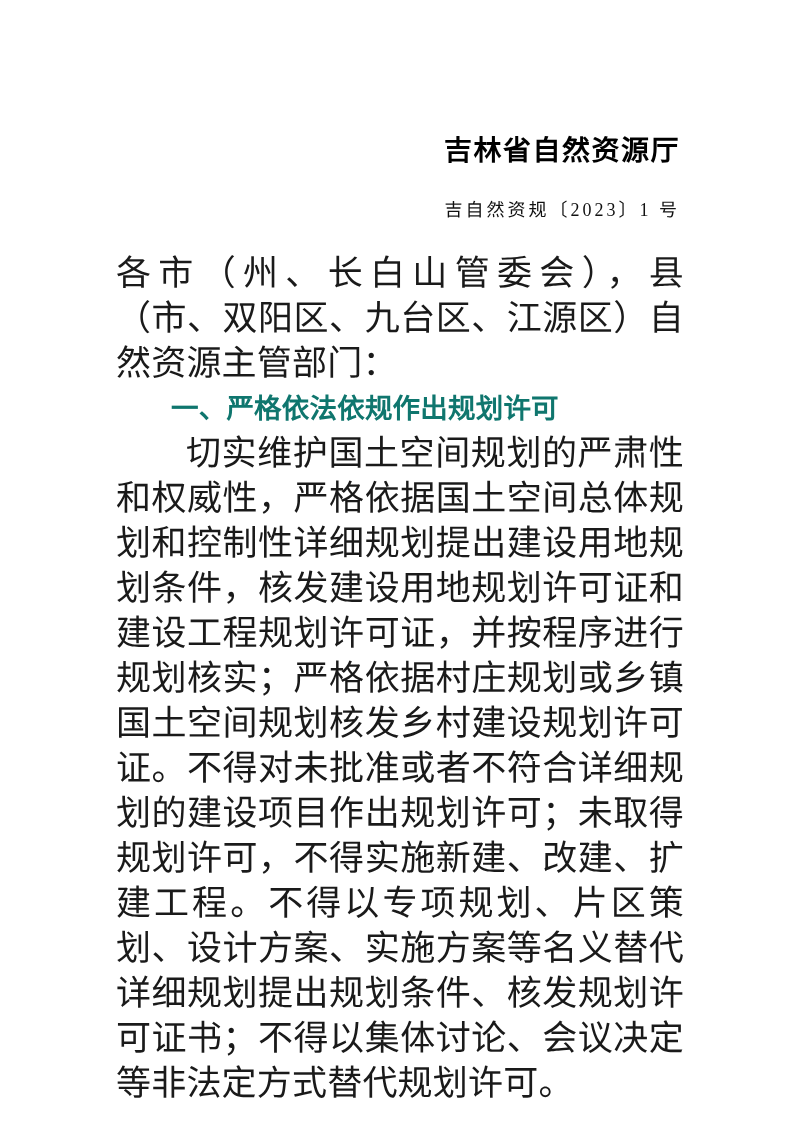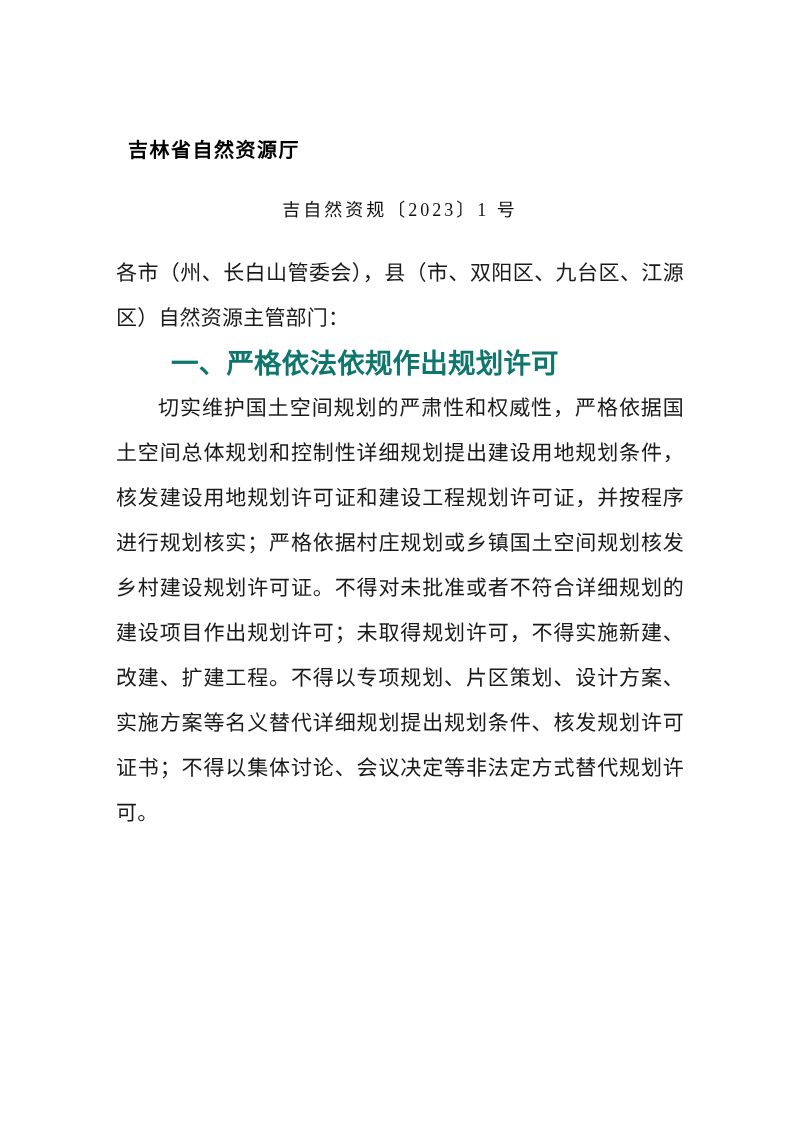--- a/index.html
+++ b/index.html
@@ -25,55 +25,55 @@
     top: 0;
     width: 800px;
     height: 1132px;
     background: #ffffff;
     box-sizing: border-box;
     padding: 0 116px;
   }
 
   
   .doc-title {
-    margin: 12px;
+    margin: 4px;
     padding: 0;
-    text-align: left;
+    text-align: right;
     font-weight: bold;
-    font-size: 20px;
+    font-size: 28px;
     line-height: 45px;
     letter-spacing: 1.5px;
     color: #000;
   }
 
   .doc-title-line-1 {
     margin-top: 128px;
   }
 
   .doc-title-line-2 {
     margin-top: 0;
   }
 
   .doc-number {
-    margin: 13px;
+    margin: 4px;
     padding: 0;
-    text-align: center;
+    text-align: right;
     font-size: 18px;
     line-height: 30px;
     letter-spacing: 3px;
     color: #111;
     margin-top: 22px;
     font-family: "Liberation Serif", "DejaVu Serif", serif;
   }
 
   
   .para {
     margin: 0;
     padding: 0;
-    font-size: 21px;
+    font-size: 35px;
     line-height: 45px;
     text-align: justify;
     text-justify: inter-ideograph;
     letter-spacing: 0.2px;
     color: #1a1a1a;
   }
 
   .para.addressee {
     margin-top: 26px;
   }

